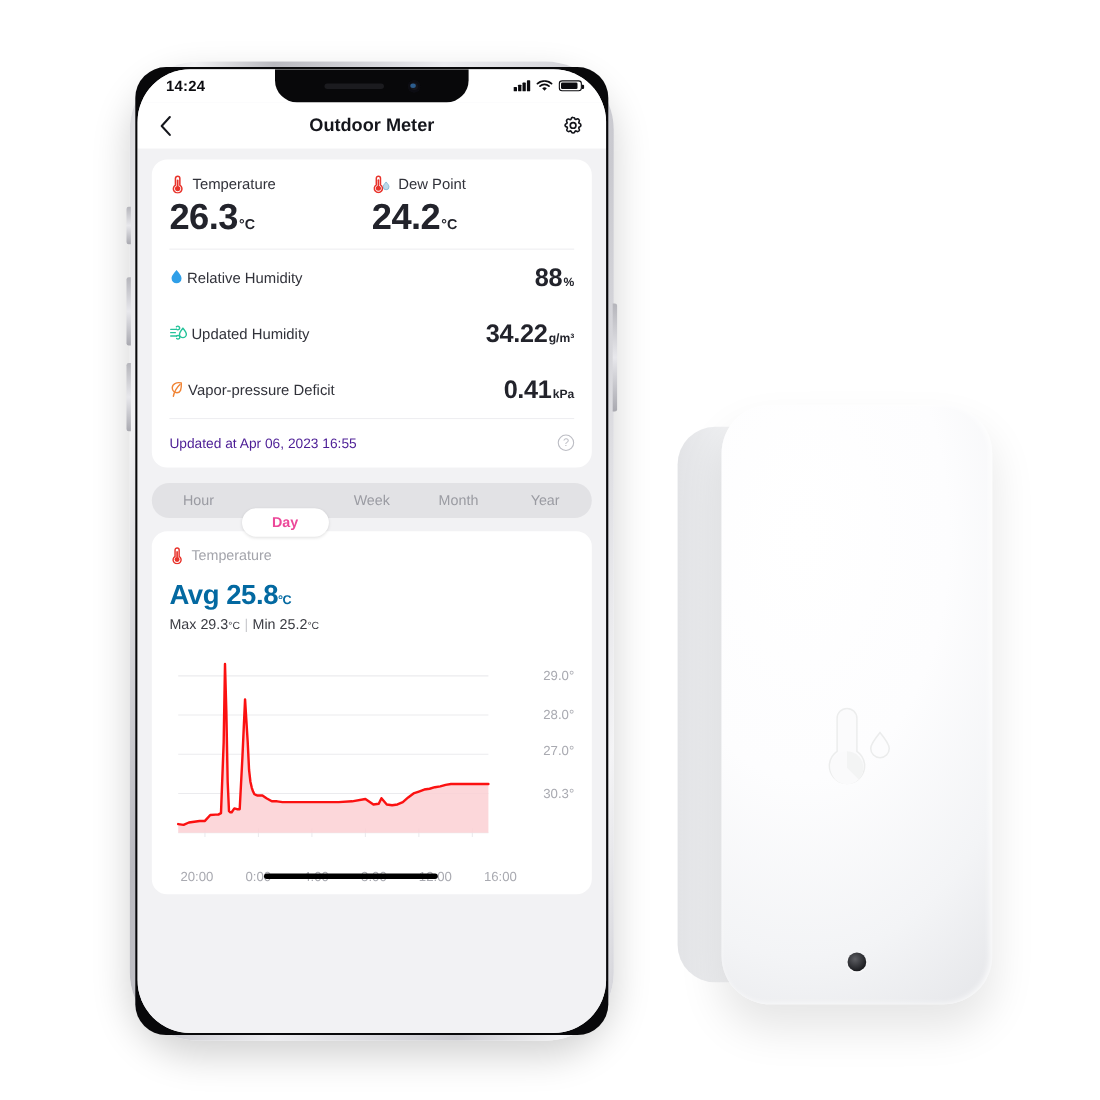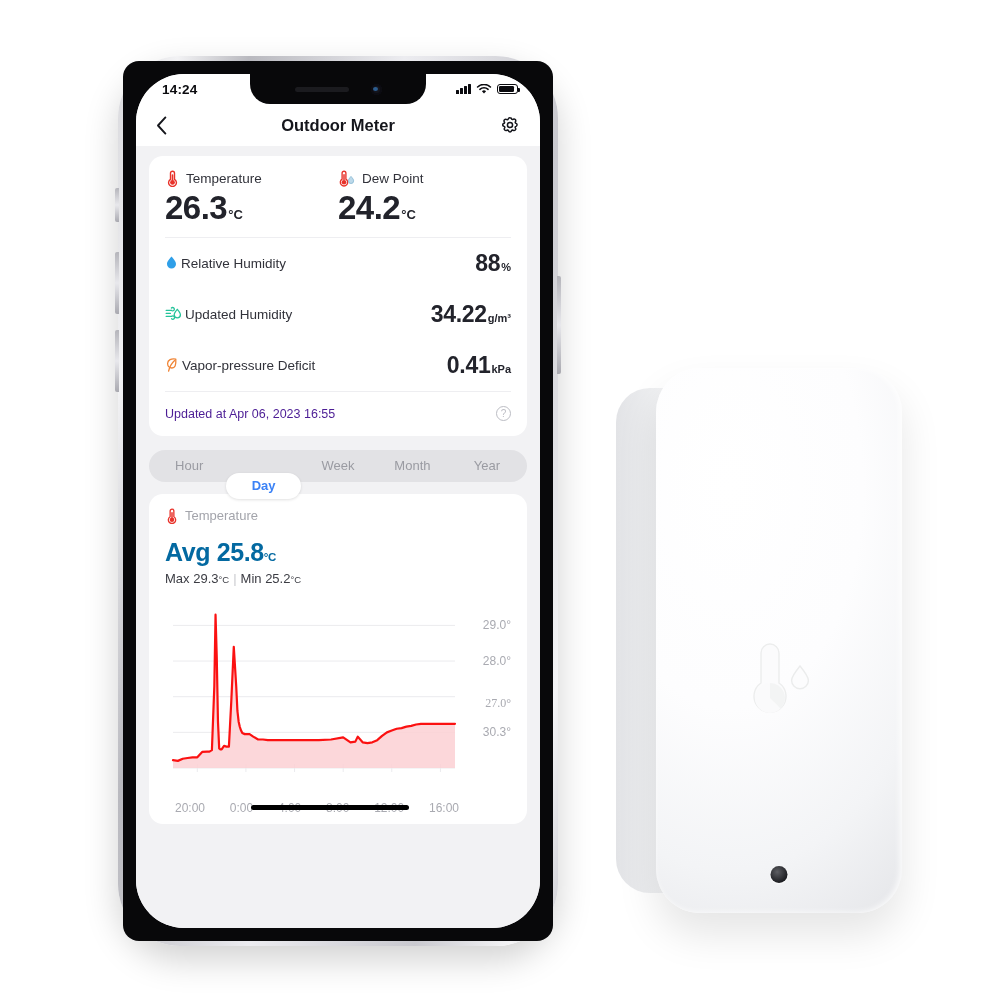--- a/index.html
+++ b/index.html
@@ -15,23 +15,23 @@
   .phone {
     position: absolute; left: 118px; top: 56px;
     width: 440px; height: 890px;
     border-radius: 62px;
     background: linear-gradient(100deg,#d8d8dc 0%,#f2f2f4 10%,#b9b9bf 22%,#ececf0 48%,#c9c9cf 76%,#f4f4f6 92%,#cfcfd5 100%);
     padding: 5px;
     box-shadow: 0 14px 34px rgba(0,0,0,.18);
   }
   .phone-black {
     width: 100%; height: 100%;
-    border-radius: 16px;
+    border-radius: 28px;
     background: #08080a;
-    padding: 13px;
+    padding: 2px;
     position: relative;
   }
   .screen {
     width: 100%; height: 100%;
     border-radius: 48px;
     background: #f2f2f4;
     overflow: hidden;
     position: relative;
   }
   
@@ -114,21 +114,21 @@
   .updated .txt { font-size:12.5px; color:#4c1d95; }
   .q-mark { width:15px; height:15px; border-radius:50%; border:1.2px solid #bcbdc4;
             color:#bcbdc4; font-size:10px; display:flex; align-items:center; justify-content:center; cursor:pointer; }
 
   
   .seg {
     margin: 14px 0 12px; height:32px; background:#e2e2e5; border-radius:16px;
     display:flex; align-items:center; padding:3px;
   }
   .seg-item { flex:1; text-align:center; font-size:13px; color:#9a9ba2; line-height:26px; border-radius:13px; cursor:pointer; }
-  .seg-item.active { background:#fff; color:#3b82f6; font-weight:700; box-shadow:0 1px 3px rgba(0,0,0,.12);margin-top:40px; }
+  .seg-item.active { background:#fff; color:#ec4899; font-weight:700; box-shadow:0 1px 3px rgba(0,0,0,.12);margin-top:40px; }
 
   
   .chart-card { background:#fff; border-radius:14px; padding:14px 16px 0; height: 330px; }
   .chart-head { display:flex; align-items:center; gap:6px; }
   .chart-head .lbl { font-size:13px; color:#a3a4ab; }
   .avg { font-size:25px; font-weight:700; color:#0369a1; margin-top:14px; letter-spacing:-.4px; }
   .avg .u { font-size:11.5px; }
   .minmax { font-size:13px; color:#3b3c43; margin-top:4px; }
   .minmax .u { font-size:9.5px; }
   .minmax .sep { color:#c9cace; margin:0 4px; }
@@ -339,21 +339,21 @@
                   <line x1="178.1724137931034" x2="178.1724137931034" y1="166" y2="174" stroke="#ebebee" stroke-width="1"></line>
                   <line x1="226.79310344827584" x2="226.79310344827584" y1="166" y2="174" stroke="#ebebee" stroke-width="1"></line>
                   <line x1="275.41379310344826" x2="275.41379310344826" y1="166" y2="174" stroke="#ebebee" stroke-width="1"></line>
                   <line x1="8" x2="290" y1="170" y2="170" stroke="#ebebee" stroke-width="1"></line>
                   <path d="M8.00 162.16 L12.86 162.87 L17.72 160.73 L22.59 160.02 L27.45 159.30 L32.31 159.30 L37.17 153.96 L42.03 153.60 L44.47 153.60 L46.90 152.17 L49.33 88.00 L50.54 16.70 L51.76 59.48 L52.97 123.65 L54.19 150.39 L55.41 151.46 L56.62 151.46 L59.05 147.90 L61.48 148.61 L63.91 148.61 L66.34 102.26 L68.78 48.78 L71.21 88.00 L72.42 112.96 L73.64 123.65 L74.85 129.00 L76.07 132.57 L77.28 135.06 L79.72 136.13 L82.15 136.13 L84.58 136.13 L88.22 138.63 L93.09 141.48 L97.95 141.48 L102.81 142.19 L107.67 142.19 L112.53 142.19 L117.40 142.19 L124.69 142.19 L131.98 142.19 L141.71 142.19 L153.86 142.19 L166.02 141.48 L178.17 139.34 L185.47 144.33 L190.33 143.62 L192.76 138.63 L197.62 144.33 L202.48 145.04 L207.34 144.33 L212.21 142.19 L217.07 137.91 L221.93 134.35 L226.79 132.57 L231.66 130.78 L236.52 130.07 L241.38 128.64 L246.24 127.93 L251.10 126.50 L255.97 125.79 L260.83 125.79 L265.69 125.79 L270.55 125.79 L275.41 125.79 L282.71 125.79 L290.00 125.79 L290.00 170 L8.00 170 Z" fill="#fcd0d3" opacity=".85"></path>
                   <path d="M8.00 162.16 L12.86 162.87 L17.72 160.73 L22.59 160.02 L27.45 159.30 L32.31 159.30 L37.17 153.96 L42.03 153.60 L44.47 153.60 L46.90 152.17 L49.33 88.00 L50.54 16.70 L51.76 59.48 L52.97 123.65 L54.19 150.39 L55.41 151.46 L56.62 151.46 L59.05 147.90 L61.48 148.61 L63.91 148.61 L66.34 102.26 L68.78 48.78 L71.21 88.00 L72.42 112.96 L73.64 123.65 L74.85 129.00 L76.07 132.57 L77.28 135.06 L79.72 136.13 L82.15 136.13 L84.58 136.13 L88.22 138.63 L93.09 141.48 L97.95 141.48 L102.81 142.19 L107.67 142.19 L112.53 142.19 L117.40 142.19 L124.69 142.19 L131.98 142.19 L141.71 142.19 L153.86 142.19 L166.02 141.48 L178.17 139.34 L185.47 144.33 L190.33 143.62 L192.76 138.63 L197.62 144.33 L202.48 145.04 L207.34 144.33 L212.21 142.19 L217.07 137.91 L221.93 134.35 L226.79 132.57 L231.66 130.78 L236.52 130.07 L241.38 128.64 L246.24 127.93 L251.10 126.50 L255.97 125.79 L260.83 125.79 L265.69 125.79 L270.55 125.79 L275.41 125.79 L282.71 125.79 L290.00 125.79" fill="none" stroke="#fb1111" stroke-width="2.2" stroke-linejoin="round" stroke-linecap="round"></path>
                 </svg>
               <div id="ylabels">
                   <div class="ytick" style="top: 27.3913px;">29.0°</div>
                   <div class="ytick" style="top: 63.0435px;">28.0°</div>
-                  <div class="ytick" style="top: 105px; font-family: Liberation Serif, serif;">27.0°</div>
+                  <div class="ytick" style="top: 95px;">27.0°</div>
                   <div class="ytick" style="top: 134.348px;">30.3°</div>
                 </div>
               <div class="xrow" id="xlabels">
                   <span class="xtick">20:00</span>
                   <span class="xtick">0:00</span>
                   <span class="xtick">4:00</span>
                   <span class="xtick">8:00</span>
                   <span class="xtick">12:00</span>
                   <span class="xtick">16:00</span>
                 </div>

